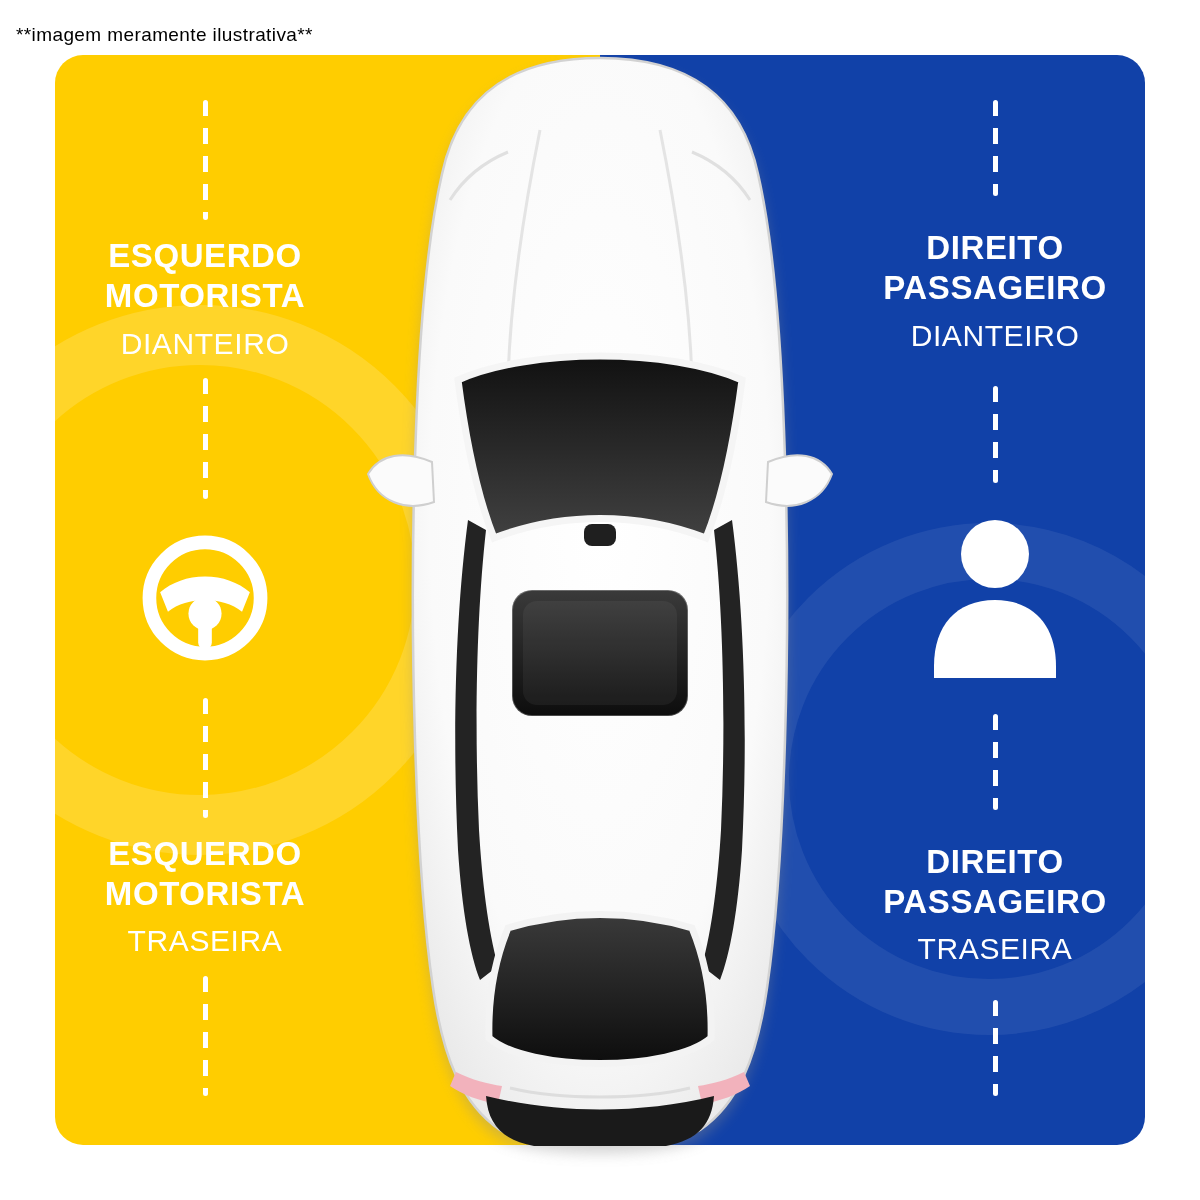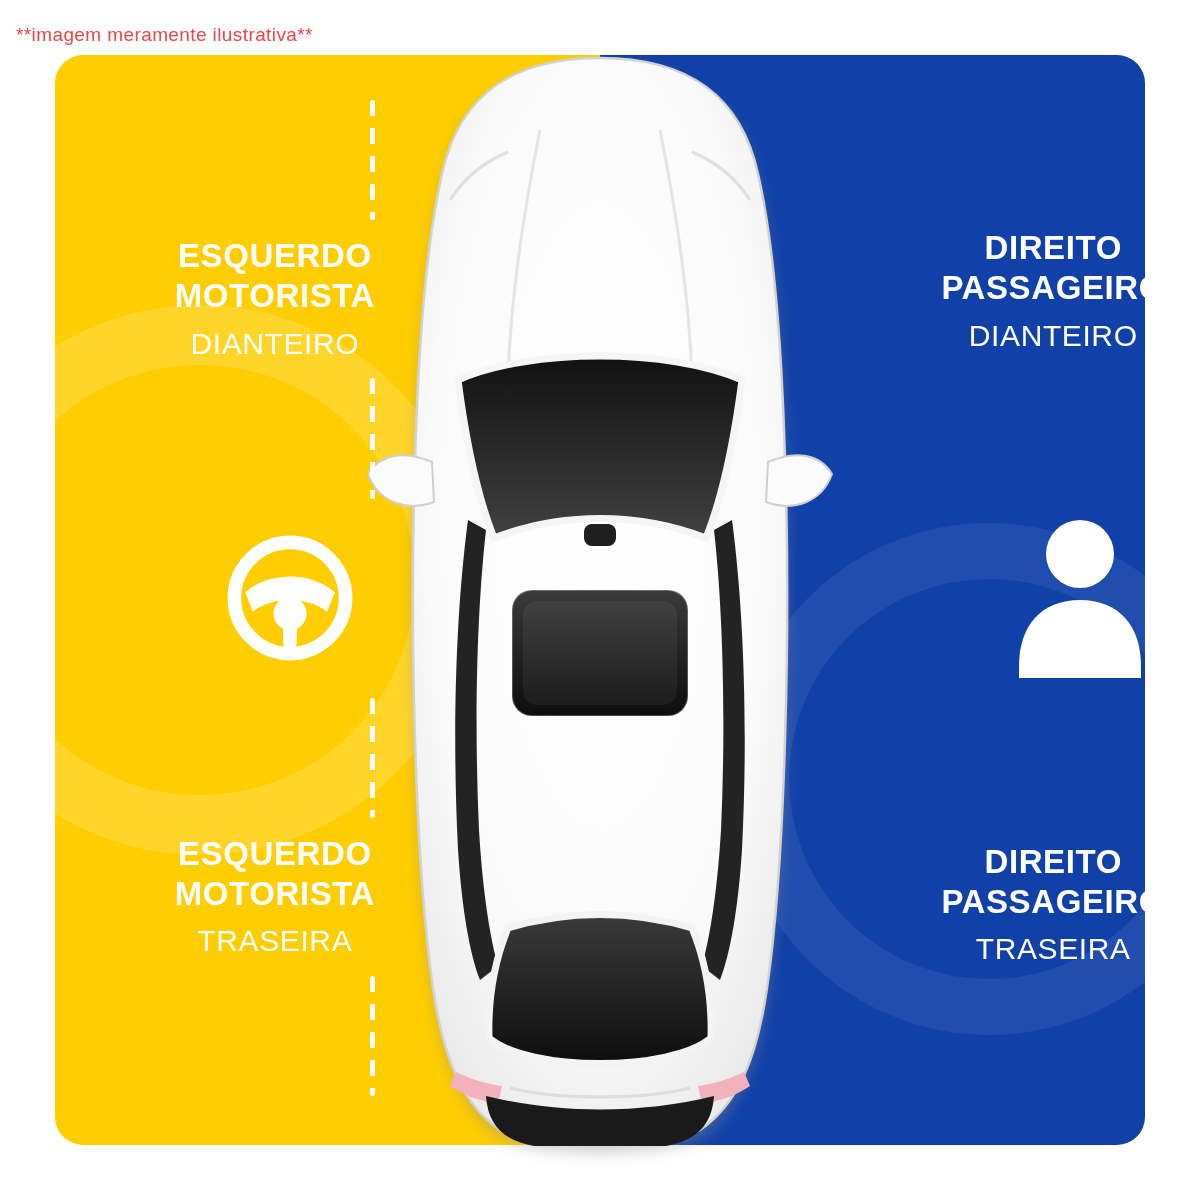--- a/index.html
+++ b/index.html
@@ -5,40 +5,40 @@
   html, body { margin:0; padding:0; overflow:hidden; }
   body {
     width:1200px; height:1200px; background:#ffffff;
     font-family:"Liberation Sans", sans-serif;
     position:relative;
   }
   .stage { position:relative; width:1200px; height:1200px; }
 
   .disclaimer {
     position:absolute; top:24px; left:16px;
-    font-size:19px; color:#ef4444; letter-spacing:.4px;
+    font-size:19px; color:#000000; letter-spacing:.4px;
     z-index:10;
   }
 
   .panel {
     position:absolute; left:55px; top:55px; width:1090px; height:1090px;
     border-radius:28px; overflow:hidden; display:flex; z-index:1;
   }
   .panel-left  { width:50%; height:100%; background:#FFCD00; position:relative; overflow:hidden; }
   .panel-right { width:50%; height:100%; background:#1141A8; position:relative; overflow:hidden; }
 
   .watermark { position:absolute; border-radius:50%; }
   .wm-left  { width:430px; height:430px; left:-130px; top:250px;  border:60px solid rgba(255,255,255,0.16); }
   .wm-right { width:400px; height:400px; right:-100px; bottom:110px; border:56px solid rgba(255,255,255,0.07); }
 
   .car-svg { position:absolute; left:360px; top:50px; width:480px; height:1120px; z-index:3; }
 
   .guide {
     position:absolute; top:88px; height:1020px; width:340px;
-    display:flex; flex-direction:column; align-items:flex-end; z-index:5;
+    display:flex; flex-direction:column; align-items:center; z-index:5;
   }
   .guide-left  { left:35px; }
   .guide-right { left:825px;gap:16px; }
 
   .dash {
     flex:1 1 0; width:5px; border-radius:3px; margin:12px 0;
     background:repeating-linear-gradient(to bottom, #ffffff 0 16px, transparent 16px 28px);
   }
 
   .label { text-align:center; color:#ffffff; padding:4px 0; }

